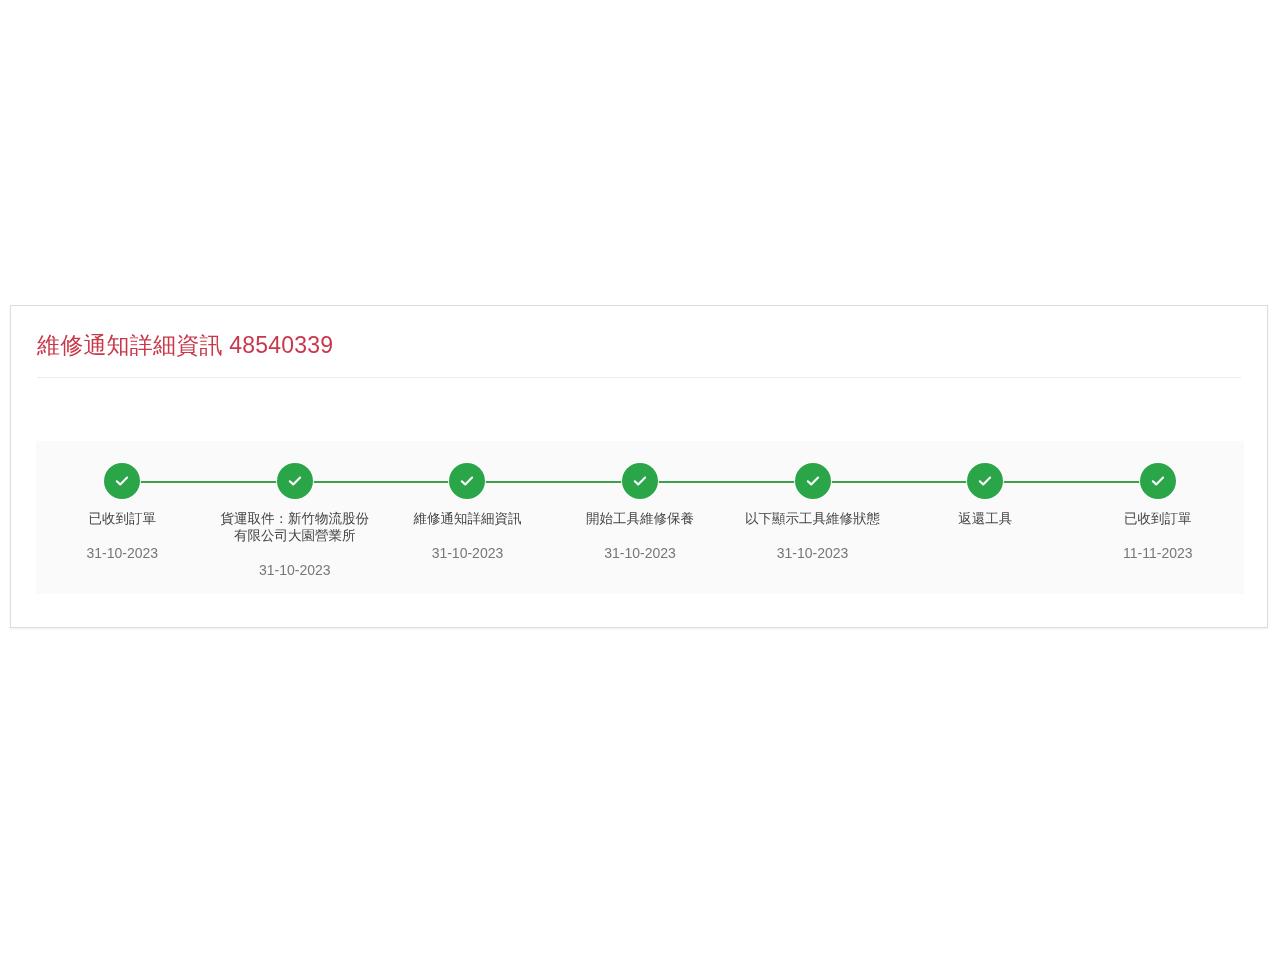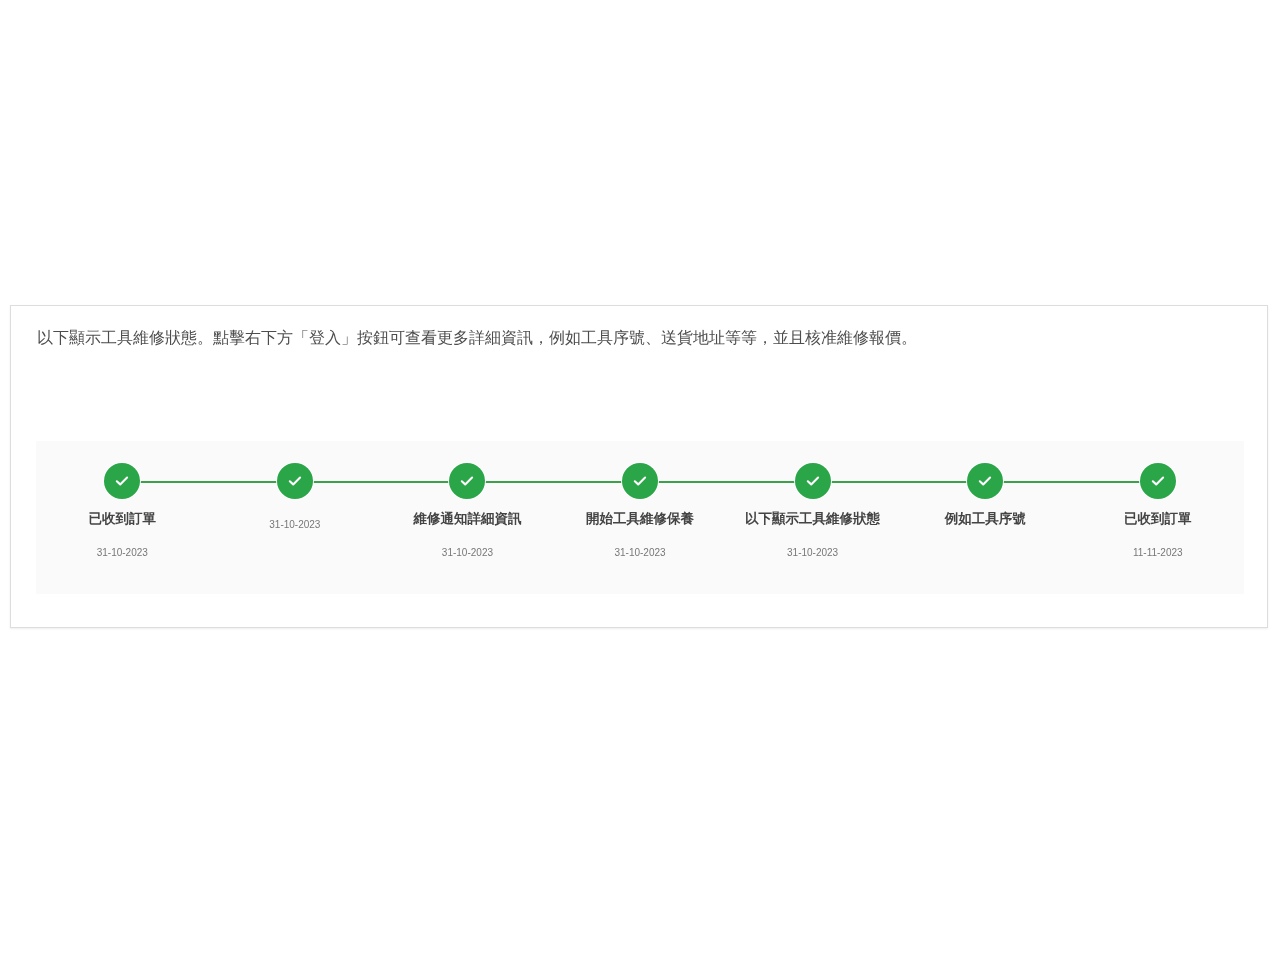--- a/index.html
+++ b/index.html
@@ -115,63 +115,70 @@
   }
   .step-circle svg {
     display: block;
   }
 
   .step-label {
     margin-top: 11px;
     width: 160px;
     font-size: 13.5px;
     line-height: 17px;
-    font-weight: bold;
+    font-weight: normal;
     color: #444444;
     text-align: center;
     word-break: break-all;
   }
 
   .step-date {
     margin-top: 17px;
-    font-size: 10px;
+    font-size: 14px;
     line-height: 18px;
     color: #777777;
     text-align: center;
     white-space: nowrap;
     min-height: 18px;
   }
 </style>
 </head>
 <body>
 
 <div class="card">
 
-
-  <div class="card-desc">以下顯示工具維修狀態。點擊右下方「登入」按鈕可查看更多詳細資訊，例如工具序號、送貨地址等等，並且核准維修報價。</div>
+  <div class="card-header">
+    <div class="card-title">
+      <span>維修通知詳細資訊</span>
+      <span class="order-no">48540339</span>
+    </div>
+    <div class="title-divider"></div>
+  </div>
+
 
   <div class="timeline-panel">
     <div class="timeline" id="timeline">
         <div class="step">
           <div class="connector"></div>
           <div class="step-circle">
             <svg width="18" height="18" viewBox="0 0 18 18">
               <path d="M3.8 9.3 L7.2 12.4 L14.1 5.6" fill="none" stroke="#ffffff" stroke-width="2.1" stroke-linecap="round" stroke-linejoin="round"></path>
             </svg>
           </div>
           <div class="step-label">已收到訂單</div>
           <div class="step-date">31-10-2023</div>
         </div>
         <div class="step">
           <div class="connector"></div>
           <div class="step-circle">
             <svg width="18" height="18" viewBox="0 0 18 18">
               <path d="M3.8 9.3 L7.2 12.4 L14.1 5.6" fill="none" stroke="#ffffff" stroke-width="2.1" stroke-linecap="round" stroke-linejoin="round"></path>
             </svg>
           </div>
+          <div class="step-label">貨運取件：新竹物流股份有限公司大園營業所</div>
           <div class="step-date">31-10-2023</div>
         </div>
         <div class="step">
           <div class="connector"></div>
           <div class="step-circle">
             <svg width="18" height="18" viewBox="0 0 18 18">
               <path d="M3.8 9.3 L7.2 12.4 L14.1 5.6" fill="none" stroke="#ffffff" stroke-width="2.1" stroke-linecap="round" stroke-linejoin="round"></path>
             </svg>
           </div>
           <div class="step-label">維修通知詳細資訊</div>
@@ -197,21 +204,21 @@
           <div class="step-label">以下顯示工具維修狀態</div>
           <div class="step-date">31-10-2023</div>
         </div>
         <div class="step">
           <div class="connector"></div>
           <div class="step-circle">
             <svg width="18" height="18" viewBox="0 0 18 18">
               <path d="M3.8 9.3 L7.2 12.4 L14.1 5.6" fill="none" stroke="#ffffff" stroke-width="2.1" stroke-linecap="round" stroke-linejoin="round"></path>
             </svg>
           </div>
-          <div class="step-label">例如工具序號</div>
+          <div class="step-label">返還工具</div>
           <div class="step-date"></div>
         </div>
         <div class="step">
           <div class="step-circle">
             <svg width="18" height="18" viewBox="0 0 18 18">
               <path d="M3.8 9.3 L7.2 12.4 L14.1 5.6" fill="none" stroke="#ffffff" stroke-width="2.1" stroke-linecap="round" stroke-linejoin="round"></path>
             </svg>
           </div>
           <div class="step-label">已收到訂單</div>
           <div class="step-date">11-11-2023</div>

